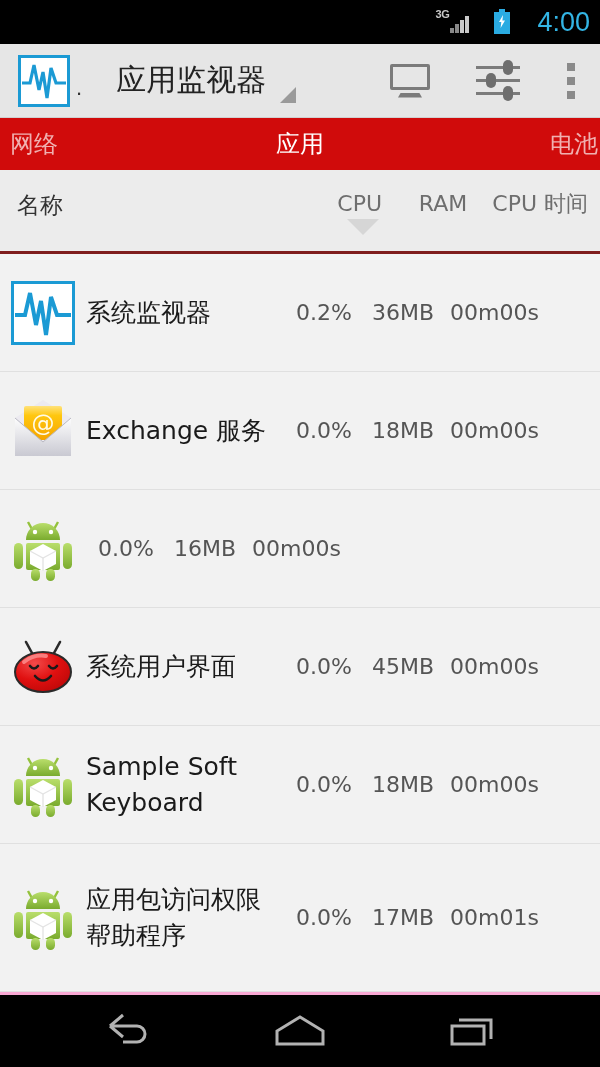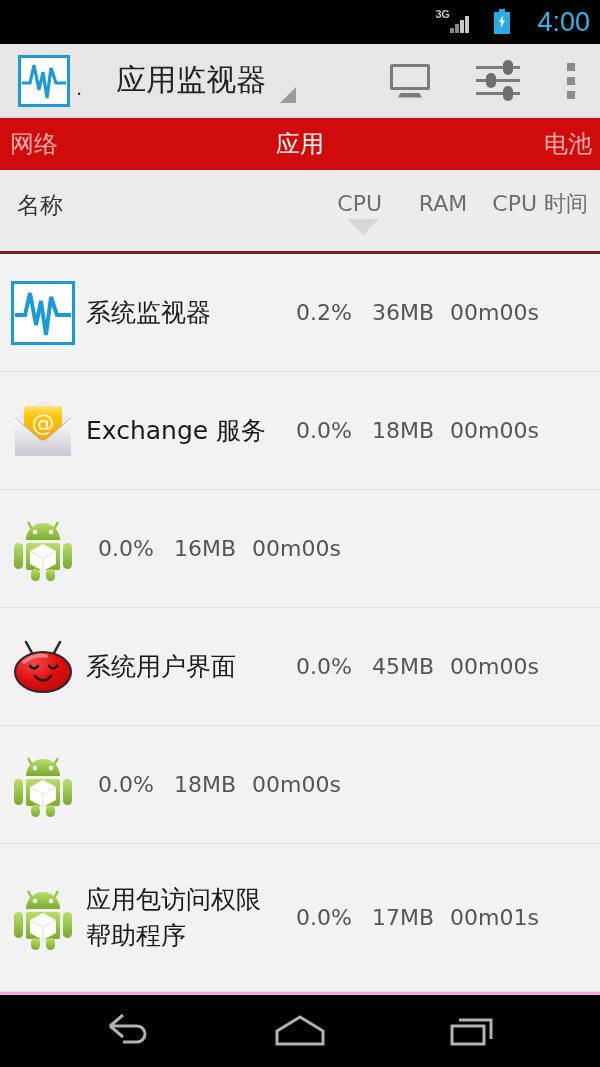--- a/index.html
+++ b/index.html
@@ -211,21 +211,21 @@
             <i></i>
             <i></i>
         </span>
       </div>
     </div>
   </div>
 
   <div class="tabbar">
     <span class="tab left" style="padding-left:10px;">网络</span>
     <span class="tab center">应用</span>
-    <span class="tab right" style="padding-right:8px;margin-left:39px;">电池</span>
+    <span class="tab right" style="padding-right:2px;margin-left:39px;">电池</span>
   </div>
 
   <div class="colhead">
     <span class="ch-name">名称</span>
     <span class="ch-cpu">CPU</span>
     <span class="sort-caret"></span>
     <span class="ch-ram">RAM</span>
     <span class="ch-time">CPU 时间</span>
   </div>
 
@@ -337,20 +337,21 @@
           <rect x="16" y="27" width="34" height="27" rx="2" fill="url(#grn)"></rect>
           <rect x="4" y="27" width="9" height="26" rx="4.5" fill="url(#grn)"></rect>
           <rect x="53" y="27" width="9" height="26" rx="4.5" fill="url(#grn)"></rect>
           <rect x="21" y="53" width="9" height="12" rx="4.5" fill="url(#grn)"></rect>
           <rect x="36" y="53" width="9" height="12" rx="4.5" fill="url(#grn)"></rect>
           <polygon points="33,28 46,35 46,48 33,55 20,48 20,35" fill="#ffffff"></polygon>
           <polyline points="20,35 33,42 46,35" fill="none" stroke="#e4e4e4" stroke-width="1.4"></polyline>
           <line x1="33" y1="42" x2="33" y2="55" stroke="#e4e4e4" stroke-width="1.4"></line>
         </svg>
       </div>
+      <div class="row-name">Sample Soft Keyboard</div>
       <div class="cell cpu">0.0%</div>
       <div class="cell ram">18MB</div>
       <div class="cell time">00m00s</div>
     </div>
 
     <div class="row" style="height:148px;align-items:center;">
       <div class="row-icon">
         <svg class="ic-robot" viewBox="0 0 66 66">
           <line x1="18" y1="6" x2="23" y2="15" stroke="#94c23c" stroke-width="2.4"></line>
           <line x1="48" y1="6" x2="43" y2="15" stroke="#94c23c" stroke-width="2.4"></line>

